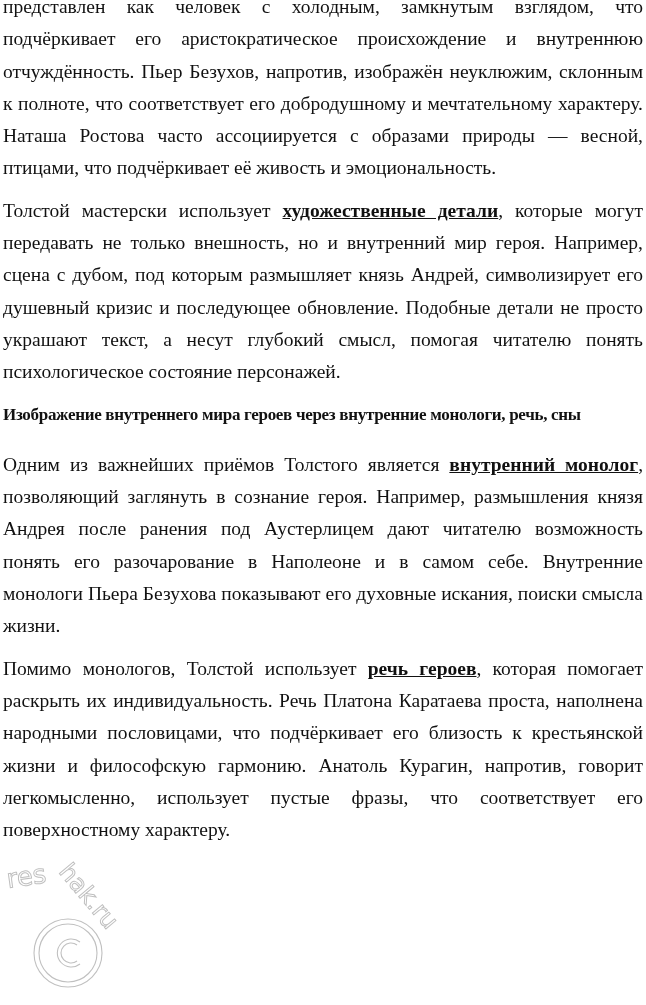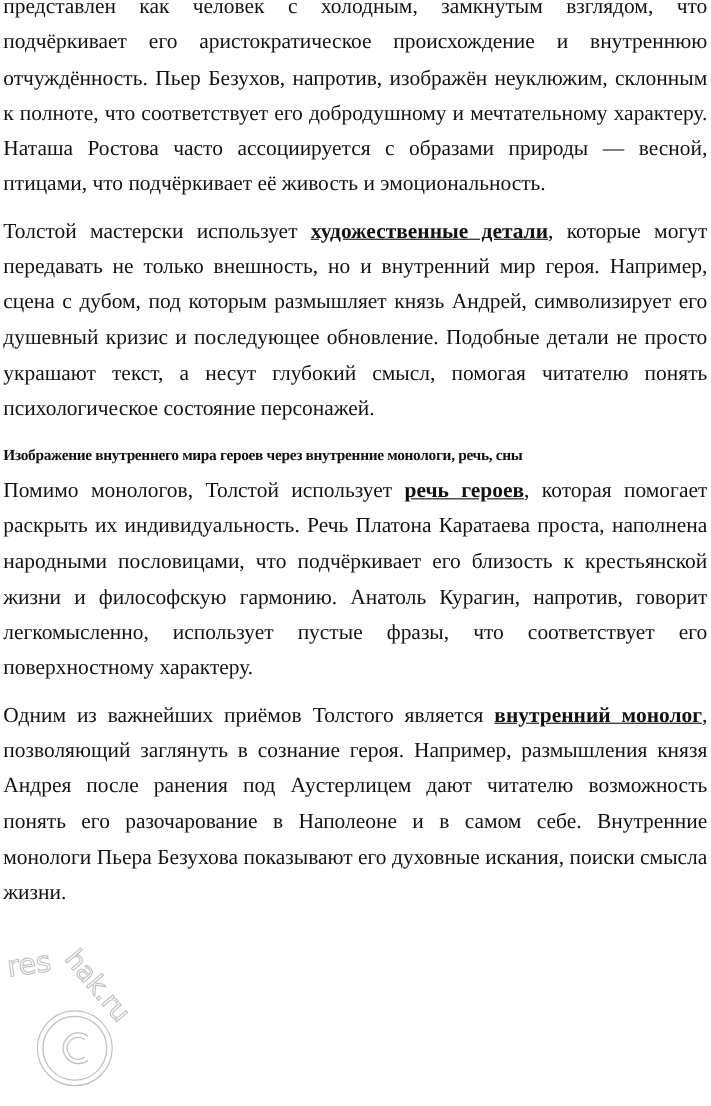--- a/index.html
+++ b/index.html
@@ -26,24 +26,24 @@
       line-height: 32.3px;
       text-align: justify;
       margin: 0 0 10px 0;
       word-spacing: 0px;
     }
     .para b {
       font-weight: bold;
       text-decoration: underline;
     }
     .heading {
-      font-size: 14px;
+      font-size: 17px;
       line-height: 32.3px;
       font-weight: bold;
-      margin: 0 0 0 0;
+      margin: 0 0 18px 0;
       text-align: left;
       letter-spacing: -0.3px;
     }
     .watermark {
       position: absolute;
       left: 6px;
       top: 858px;
       width: 150px;
       height: 150px;
       pointer-events: none;
@@ -58,25 +58,25 @@
     <span>представлен как человек с холодным, замкнутым взглядом, что подчёркивает его аристократическое происхождение и внутреннюю отчуждённость. Пьер Безухов, напротив, изображён неуклюжим, склонным к полноте, что соответствует его добродушному и мечтательному характеру. Наташа Ростова часто ассоциируется с образами природы — весной, птицами, что подчёркивает её живость и эмоциональность.</span>
   </p>
 
   <p class="para">
     <span>Толстой мастерски использует </span><b>художественные детали</b><span>, которые могут передавать не только внешность, но и внутренний мир героя. Например, сцена с дубом, под которым размышляет князь Андрей, символизирует его душевный кризис и последующее обновление. Подобные детали не просто украшают текст, а несут глубокий смысл, помогая читателю понять психологическое состояние персонажей.</span>
   </p>
 
   <p class="heading">Изображение внутреннего мира героев через внутренние монологи, речь, сны</p>
 
   <p class="para">
-    <span>Помимо монологов, Толстой использует </span><b>речь героев</b><span>, которая помогает раскрыть их индивидуальность. Речь Платона Каратаева проста, наполнена народными пословицами, что подчёркивает его близость к крестьянской жизни и философскую гармонию. Анатоль Курагин, напротив, говорит легкомысленно, использует пустые фразы, что соответствует его поверхностному характеру.</span>
+    <span>Одним из важнейших приёмов Толстого является </span><b>внутренний монолог</b><span>, позволяющий заглянуть в сознание героя. Например, размышления князя Андрея после ранения под Аустерлицем дают читателю возможность понять его разочарование в Наполеоне и в самом себе. Внутренние монологи Пьера Безухова показывают его духовные искания, поиски смысла жизни.</span>
   </p>
 
   <p class="para">
-    <span>Одним из важнейших приёмов Толстого является </span><b>внутренний монолог</b><span>, позволяющий заглянуть в сознание героя. Например, размышления князя Андрея после ранения под Аустерлицем дают читателю возможность понять его разочарование в Наполеоне и в самом себе. Внутренние монологи Пьера Безухова показывают его духовные искания, поиски смысла жизни.</span>
+    <span>Помимо монологов, Толстой использует </span><b>речь героев</b><span>, которая помогает раскрыть их индивидуальность. Речь Платона Каратаева проста, наполнена народными пословицами, что подчёркивает его близость к крестьянской жизни и философскую гармонию. Анатоль Курагин, напротив, говорит легкомысленно, использует пустые фразы, что соответствует его поверхностному характеру.</span>
   </p>
 </div>
 
 <div class="watermark">
   <svg width="150" height="150" viewBox="0 0 150 150">
     <g fill="none" stroke="#8c8c8c" stroke-width="1.1">
       <circle cx="62" cy="95" r="34"></circle>
       <circle cx="62" cy="95" r="29"></circle>
       <path d="M74 84 A14 14 0 1 0 74 106"></path>
       <path d="M71 87 A10 10 0 1 0 71 103"></path>

